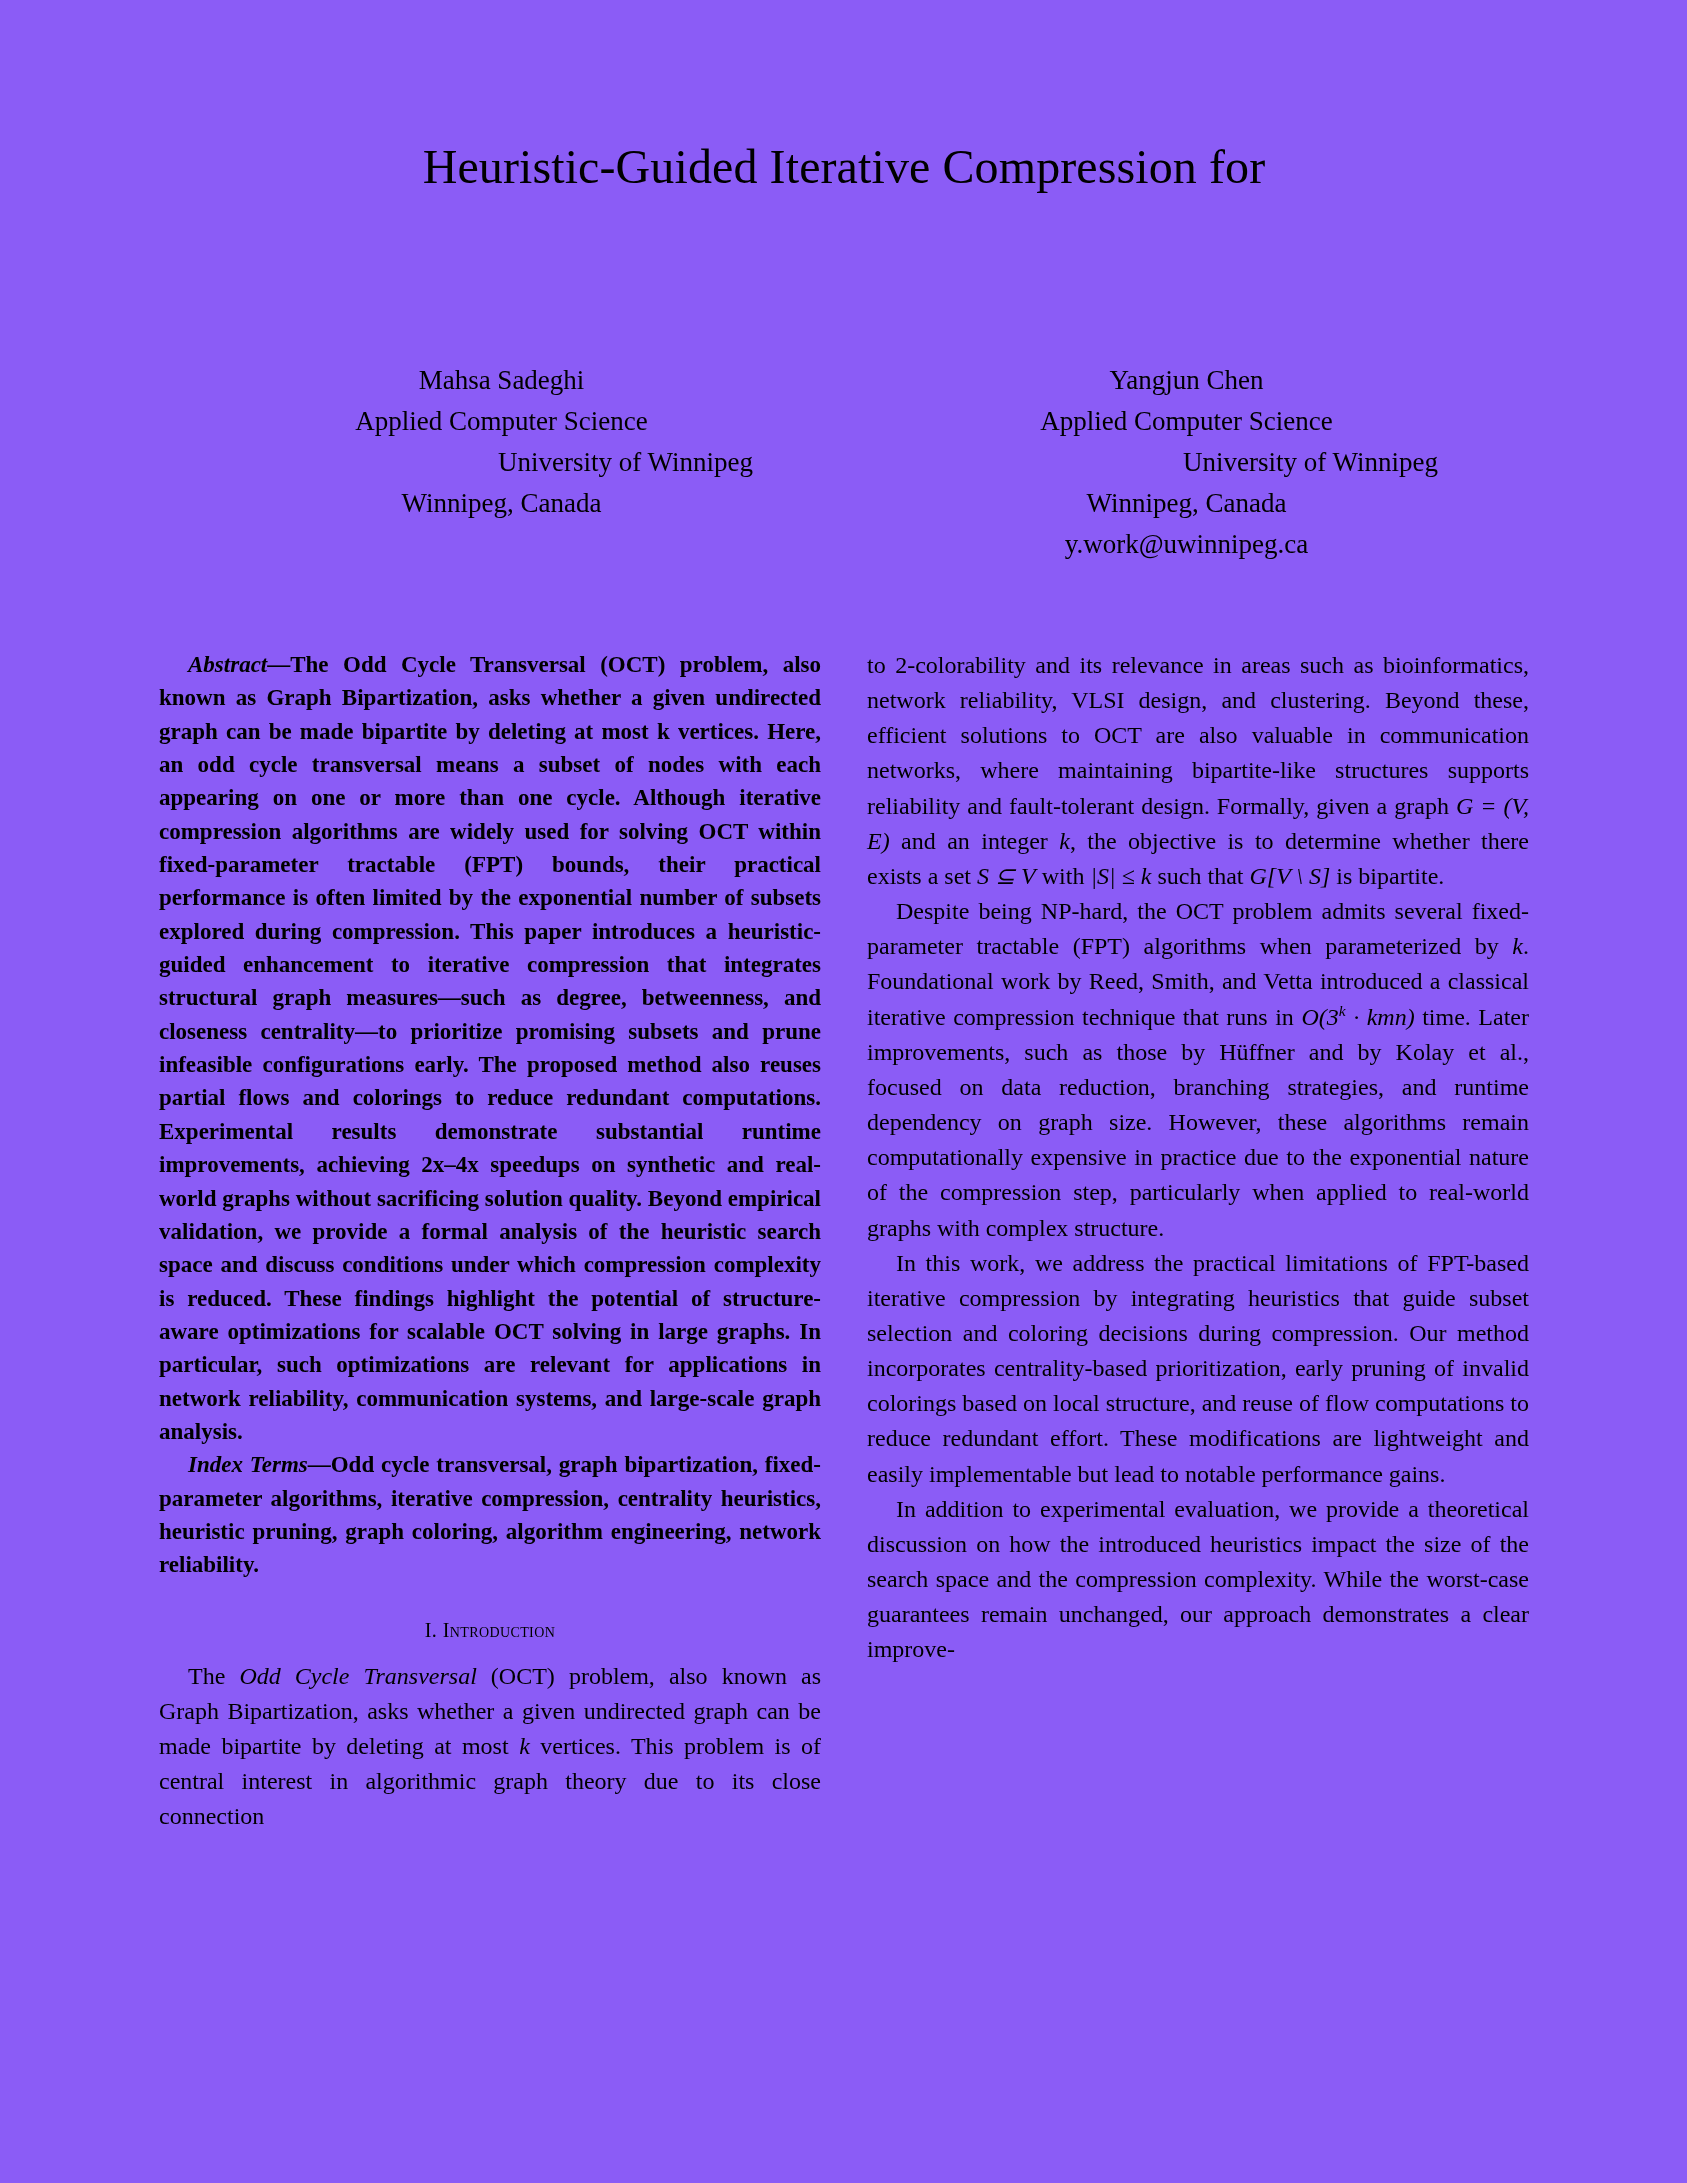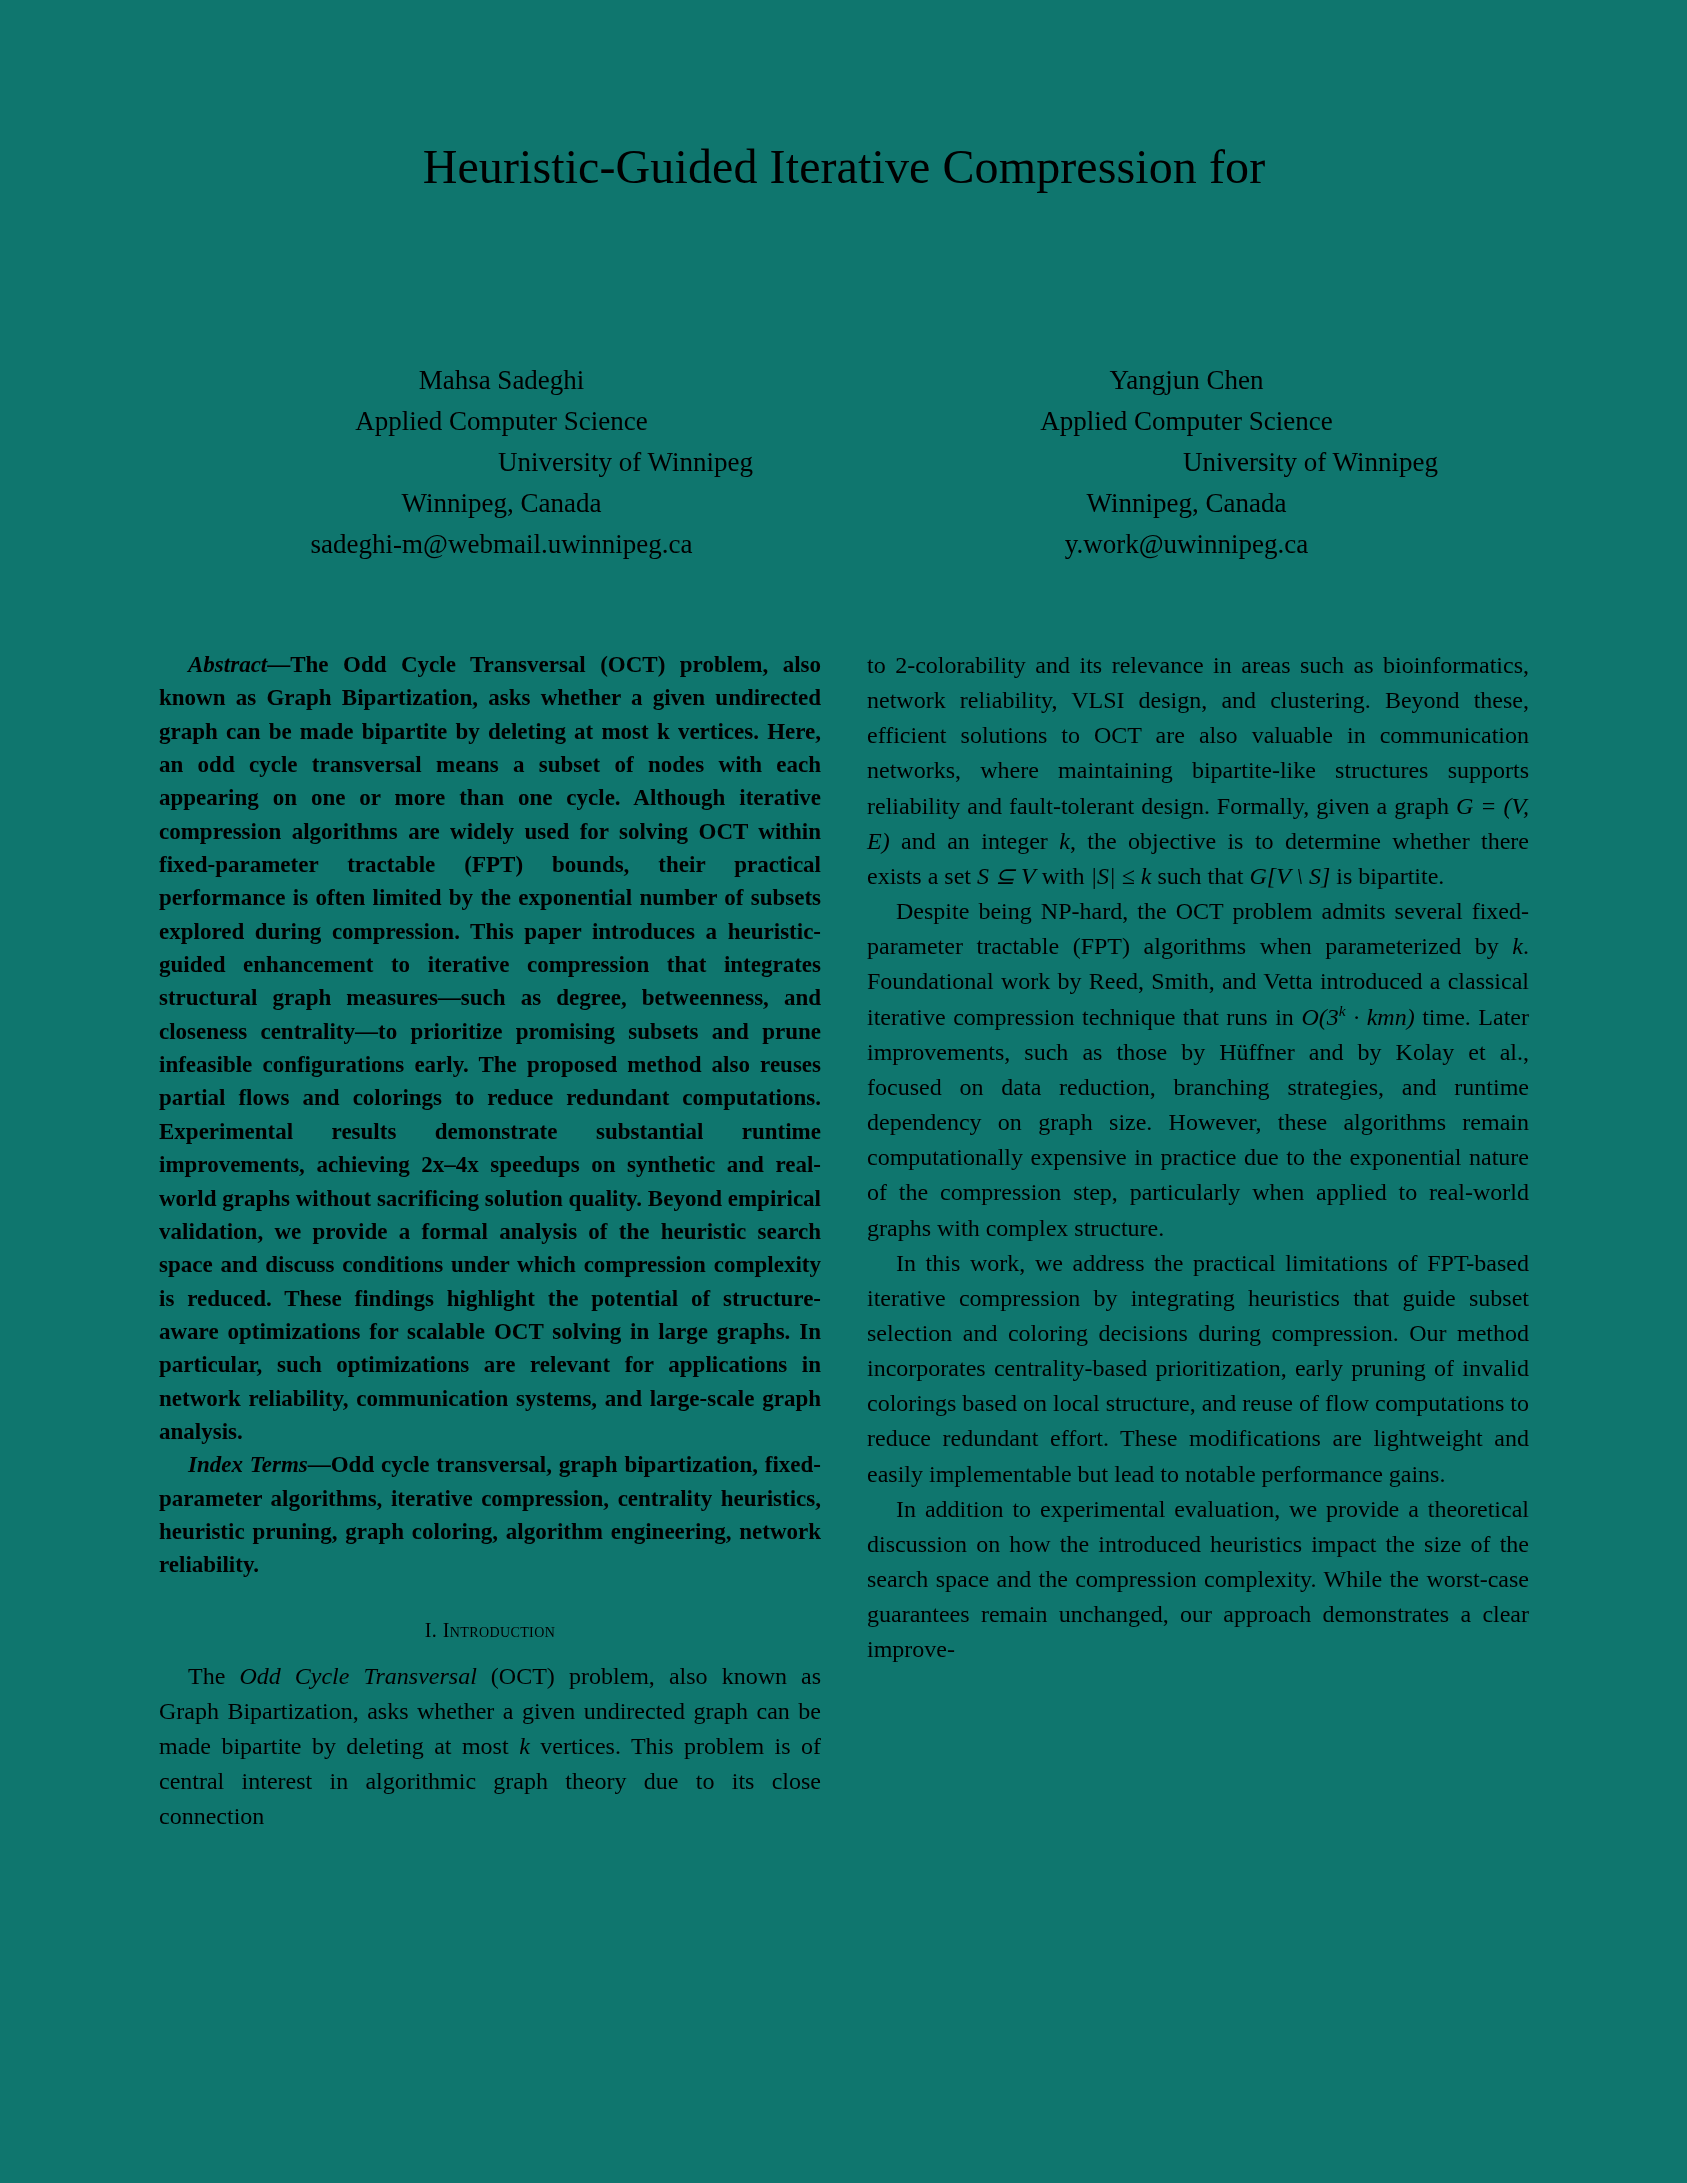--- a/index.html
+++ b/index.html
@@ -4,21 +4,21 @@
 <style>
   html, body {
     margin: 0;
     padding: 0;
     background: #ffffff;
   }
   .page {
     position: relative;
     width: 1687px;
     height: 2183px;
-    background: #0f766e;
+    background: #8b5cf6;
     font-family: "Liberation Serif", "DejaVu Serif", serif;
     color: #000000;
     box-sizing: border-box;
     overflow: hidden;
   }
 
   
   .title-block {
     position: absolute;
     left: 159px;
@@ -113,21 +113,20 @@
       <span>Heuristic-Guided Iterative Compression for</span><br>
     </h1>
   </div>
 
   <div class="authors">
     <div class="author">
       <span class="aname">Mahsa Sadeghi</span>
       <span class="adept">Applied Computer Science</span>
       <span class="auniv">University of Winnipeg</span>
       <span class="acity">Winnipeg, Canada</span>
-      <span class="amail">sadeghi-m@webmail.uwinnipeg.ca</span>
     </div>
     <div class="author">
       <span class="aname">Yangjun Chen</span>
       <span class="adept">Applied Computer Science</span>
       <span class="auniv">University of Winnipeg</span>
       <span class="acity">Winnipeg, Canada</span>
       <span class="amail">y.work@uwinnipeg.ca</span>
     </div>
   </div>
 

